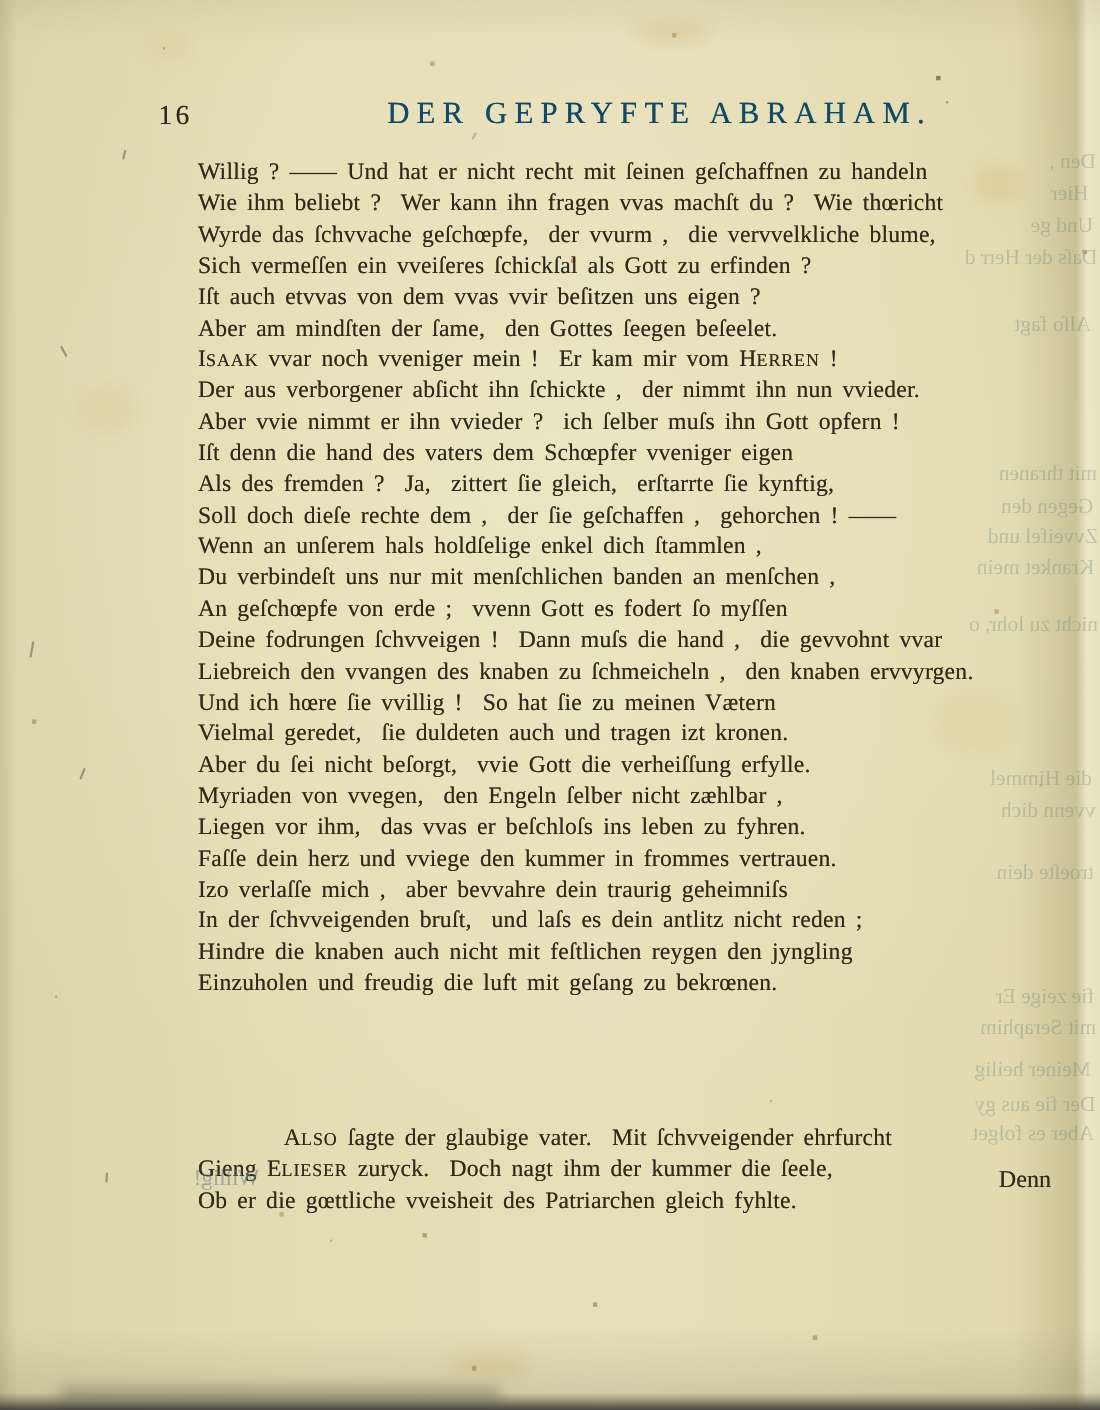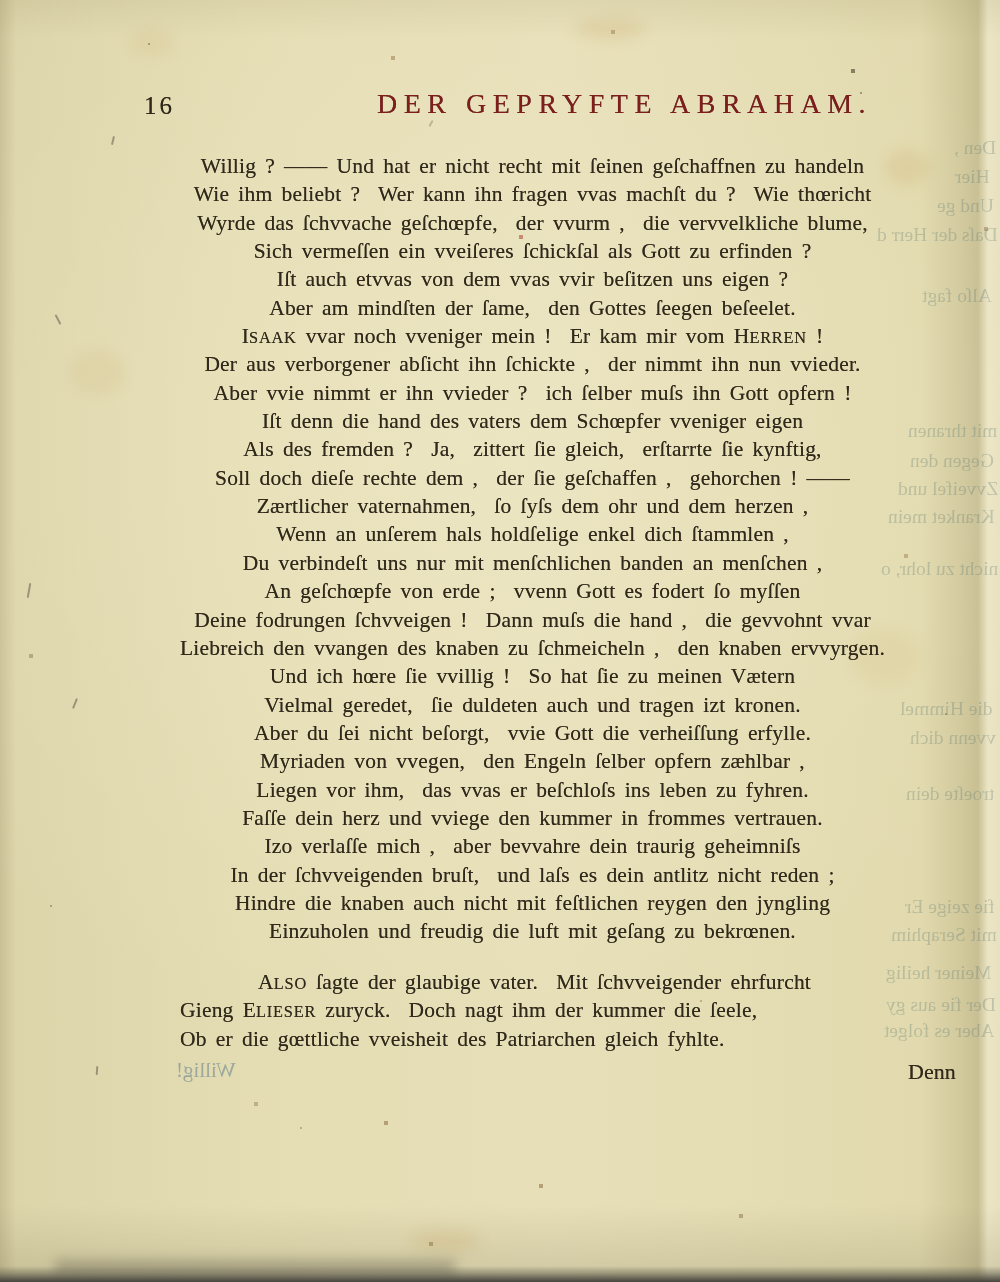--- a/index.html
+++ b/index.html
@@ -49,33 +49,32 @@
   }
   .ink-mark{position:absolute;background:rgba(70,65,55,.45);border-radius:1px;}
 
   .folio{
     position:absolute;top:92px;left:144px;
     font-size:25px;color:#2e2719;letter-spacing:3px;
     text-shadow:0 0 .4px rgba(46,39,25,.7);
   }
   .running-title{
     position:absolute;top:88px;left:352px;
-    font-size:28px;color:#7f1d1d;letter-spacing:6.5px;white-space:pre;
+    font-size:28px;color:#0c4a6e;letter-spacing:6.5px;white-space:pre;
     text-shadow:0 0 .5px rgba(43,36,26,.7);
-    margin-left:25px;
   }
   .verse{
     position:absolute;left:180px;
     font-size:21.5px;line-height:28.35px;color:#30281a;
     word-spacing:3.5px;letter-spacing:.2px;
     text-shadow:0 0 .35px rgba(48,40,26,.65);
   }
   .verse .line{height:28.35px;white-space:pre;}
-  .stanza-1{top:152px;text-align:center;}
-  .stanza-2{top:968px;}
+  .stanza-1{top:142px;}
+  .stanza-2{top:1020px;}
   .stanza-2 .line:first-child{text-indent:78px;}
   .sc{font-size:.76em;letter-spacing:.8px;}
   .catchword{
     position:absolute;top:1059px;left:908px;
     font-size:22px;color:#30281a;text-shadow:0 0 .35px rgba(48,40,26,.65);
   }
   
   .ghost{
     position:absolute;transform:scaleX(-1);
     font-size:19.5px;color:#5c7a72;opacity:.30;filter:blur(.7px);
@@ -115,30 +114,29 @@
   <div class="line">Wyrde das ſchvvache geſchœpfe,  der vvurm ,  die vervvelkliche blume,</div>
   <div class="line">Sich vermeſſen ein vveiſeres ſchickſal als Gott zu erfinden ?</div>
   <div class="line">Iſt auch etvvas von dem vvas vvir beſitzen uns eigen ?</div>
   <div class="line">Aber am mindſten der ſame,  den Gottes ſeegen beſeelet.</div>
   <div class="line"><span>I</span><span class="sc">SAAK</span><span> vvar noch vveniger mein !  Er kam mir vom </span><span>H</span><span class="sc">ERREN</span><span> !</span></div>
   <div class="line">Der aus verborgener abſicht ihn ſchickte ,  der nimmt ihn nun vvieder.</div>
   <div class="line">Aber vvie nimmt er ihn vvieder ?  ich ſelber muſs ihn Gott opfern !</div>
   <div class="line">Iſt denn die hand des vaters dem Schœpfer vveniger eigen</div>
   <div class="line">Als des fremden ?  Ja,  zittert ſie gleich,  erſtarrte ſie kynftig,</div>
   <div class="line">Soll doch dieſe rechte dem ,  der ſie geſchaffen ,  gehorchen ! ——</div>
-  <div class="line">Zærtlicher vaternahmen,  ſo ſyſs dem ohr und dem herzen ,</div>
   <div class="line">Wenn an unſerem hals holdſelige enkel dich ſtammlen ,</div>
   <div class="line">Du verbindeſt uns nur mit menſchlichen banden an menſchen ,</div>
   <div class="line">An geſchœpfe von erde ;  vvenn Gott es fodert ſo myſſen</div>
   <div class="line">Deine fodrungen ſchvveigen !  Dann muſs die hand ,  die gevvohnt vvar</div>
   <div class="line">Liebreich den vvangen des knaben zu ſchmeicheln ,  den knaben ervvyrgen.</div>
   <div class="line">Und ich hœre ſie vvillig !  So hat ſie zu meinen Vætern</div>
   <div class="line">Vielmal geredet,  ſie duldeten auch und tragen izt kronen.</div>
   <div class="line">Aber du ſei nicht beſorgt,  vvie Gott die verheiſſung erfylle.</div>
-  <div class="line">Myriaden von vvegen,  den Engeln ſelber opfern zæhlbar ,</div>
+  <div class="line">Myriaden von vvegen,  den Engeln ſelber nicht zæhlbar ,</div>
   <div class="line">Liegen vor ihm,  das vvas er beſchloſs ins leben zu fyhren.</div>
   <div class="line">Faſſe dein herz und vviege den kummer in frommes vertrauen.</div>
   <div class="line">Izo verlaſſe mich ,  aber bevvahre dein traurig geheimniſs</div>
   <div class="line">In der ſchvveigenden bruſt,  und laſs es dein antlitz nicht reden ;</div>
   <div class="line">Hindre die knaben auch nicht mit feſtlichen reygen den jyngling</div>
   <div class="line">Einzuholen und freudig die luft mit geſang zu bekrœnen.</div>
 </div>
 
 <div class="verse stanza-2">
   <div class="line"><span>A</span><span class="sc">LSO</span><span> ſagte der glaubige vater.  Mit ſchvveigender ehrfurcht</span></div>

